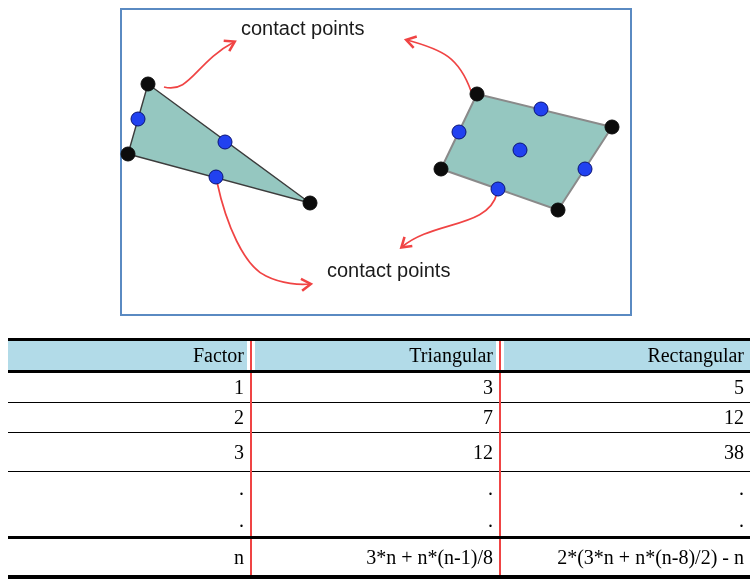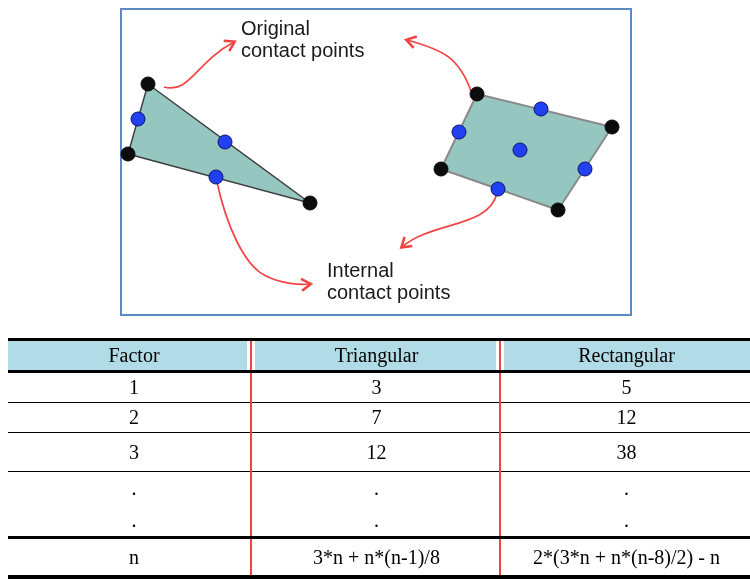--- a/index.html
+++ b/index.html
@@ -47,21 +47,21 @@
     position: absolute;
     left: 8px; top: 338px;
     width: 742px;
     border-collapse: collapse;
     table-layout: fixed;
     font-family: "Liberation Serif", serif;
     font-size: 20px;
     color: #000000;
   }
   .points-table th, .points-table td {
-    text-align: center;
+    text-align: right;
     vertical-align: middle;
     padding: 0 6px 0 8px;
     overflow: hidden;
   }
   .points-table th:first-child, .points-table td:first-child { padding-left: 16px; }
   .points-table th { font-weight: normal; height: 29px; }
   .points-table thead th {
     background: #b2dbe8;
     border-top: 3px solid #000;
     border-bottom: 3px solid #000;
@@ -122,25 +122,23 @@
   <g>
       <circle cx="541" cy="109" r="7" fill="#2141f0" stroke="#0a1375" stroke-width="1"></circle>
       <circle cx="459" cy="132" r="7" fill="#2141f0" stroke="#0a1375" stroke-width="1"></circle>
       <circle cx="520" cy="150" r="7" fill="#2141f0" stroke="#0a1375" stroke-width="1"></circle>
       <circle cx="585" cy="169" r="7" fill="#2141f0" stroke="#0a1375" stroke-width="1"></circle>
       <circle cx="498" cy="189" r="7" fill="#2141f0" stroke="#0a1375" stroke-width="1"></circle>
     </g>
 </svg>
 
 <div class="diagram-label label-original">
-  <div>Original</div>
   <div>contact points</div>
 </div>
 <div class="diagram-label label-internal">
-  <div>Internal</div>
   <div>contact points</div>
 </div>
 
 <table class="points-table">
   <colgroup>
     <col style="width:243px">
     <col style="width:249px">
     <col style="width:250px">
   </colgroup>
   <thead>

